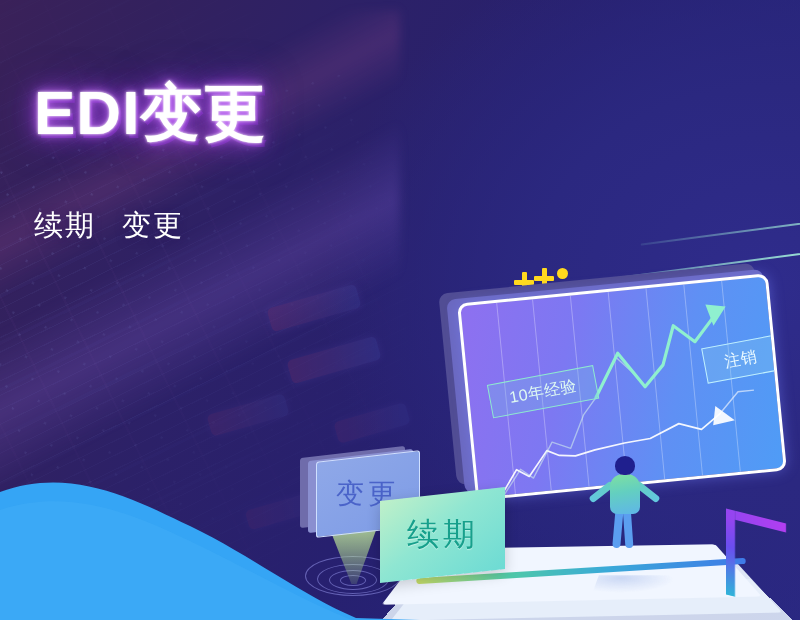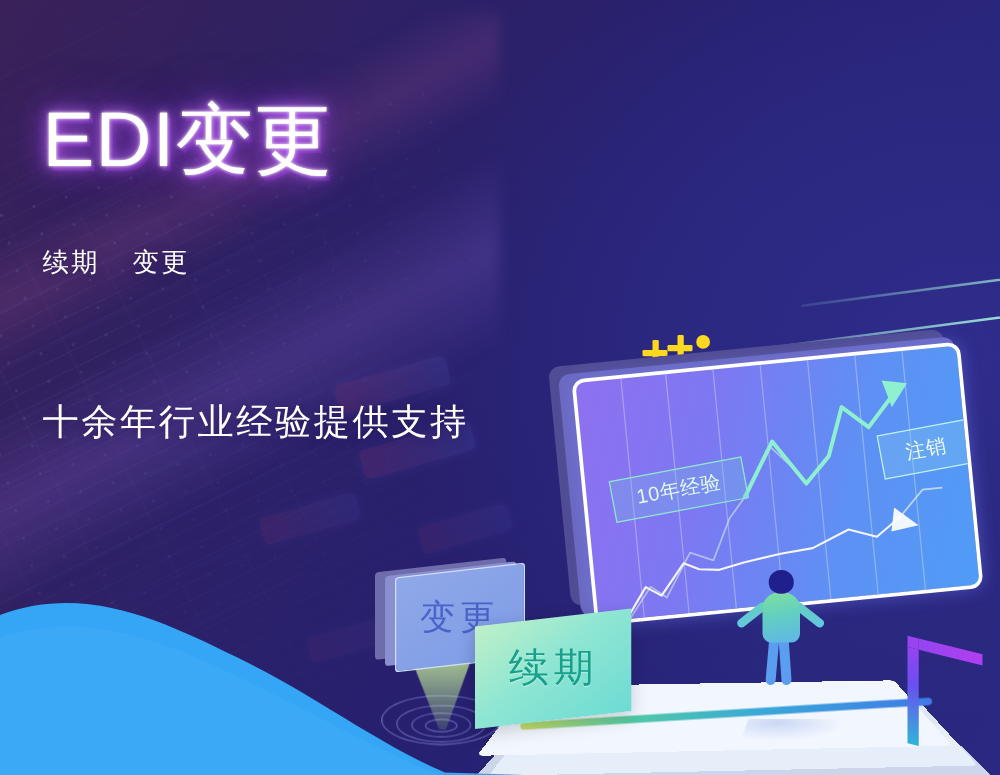--- a/index.html
+++ b/index.html
@@ -45,35 +45,35 @@
       radial-gradient(circle at 1.5px 1.5px, rgba(160,185,255,.35) 1.1px, rgba(0,0,0,0) 1.4px);
     background-size:27px 23px;
     transform:rotate(-16deg);
     -webkit-mask-image:linear-gradient(135deg, rgba(0,0,0,.9), rgba(0,0,0,0) 75%);
             mask-image:linear-gradient(135deg, rgba(0,0,0,.9), rgba(0,0,0,0) 75%);
   }
 
   
   .headline {
     position:absolute; left:34px; top:82px;
-    font-size:62px; line-height:1; font-weight:400; color:#ffffff;
+    font-size:62px; line-height:1; font-weight:700; color:#ffffff;
     letter-spacing:1px; white-space:nowrap;
     text-shadow:
       0 0 3px #ffffff,
       0 0 10px rgba(205,120,255,.95),
       0 0 22px rgba(175,70,245,.85),
       0 0 40px rgba(150,50,230,.55),
       3px 4px 0 rgba(120,40,190,.55);
   }
   .subline {
     position:absolute; left:34px; color:#ffffff; font-weight:400;
     white-space:nowrap; letter-spacing:2px;
     text-shadow:0 1px 8px rgba(40,20,90,.75);
   }
-  .sub1 { top:196px; font-size:21px; }
+  .sub1 { top:206px; font-size:29px; }
   .sub2 { top:258px; font-size:29px; }
   .sub3 { top:318px; font-size:29px; }
   .gap  { display:inline-block; width:26px; }
 
   
   .wave { position:absolute; left:0; bottom:0; width:420px; height:180px; }
 
   
   .illus { position:absolute; left:0; top:0; width:800px; height:620px; }
 
@@ -223,21 +223,20 @@
   <div class="tex-rack" style="left:288px;top:348px;width:92px;height:24px;"></div>
   <div class="tex-rack" style="left:208px;top:404px;width:80px;height:22px;opacity:.38;"></div>
   <div class="tex-rack" style="left:335px;top:412px;width:74px;height:22px;opacity:.35;"></div>
   <div class="tex-rack" style="left:246px;top:500px;width:78px;height:20px;opacity:.28;"></div>
 
   <div class="headline">EDI变更</div>
 
   <div class="subline sub1">
     <span>续期</span><span class="gap"></span><span>变更</span>
   </div>
-  <div class="subline sub3">十余年行业经验提供支持</div>
 
   <div class="illus">
 
     <div class="thin-line" style="left:552px;top:268px;width:268px;transform:rotate(-7.5deg);"></div>
     <div class="thin-line" style="left:640px;top:232px;width:180px;transform:rotate(-7.5deg);opacity:.8;"></div>
 
     <div class="plus" style="left:514px;top:272px;"></div>
     <div class="plus" style="left:534px;top:268px;"></div>
     <div class="dot-y" style="left:557px;top:268px;"></div>
 

